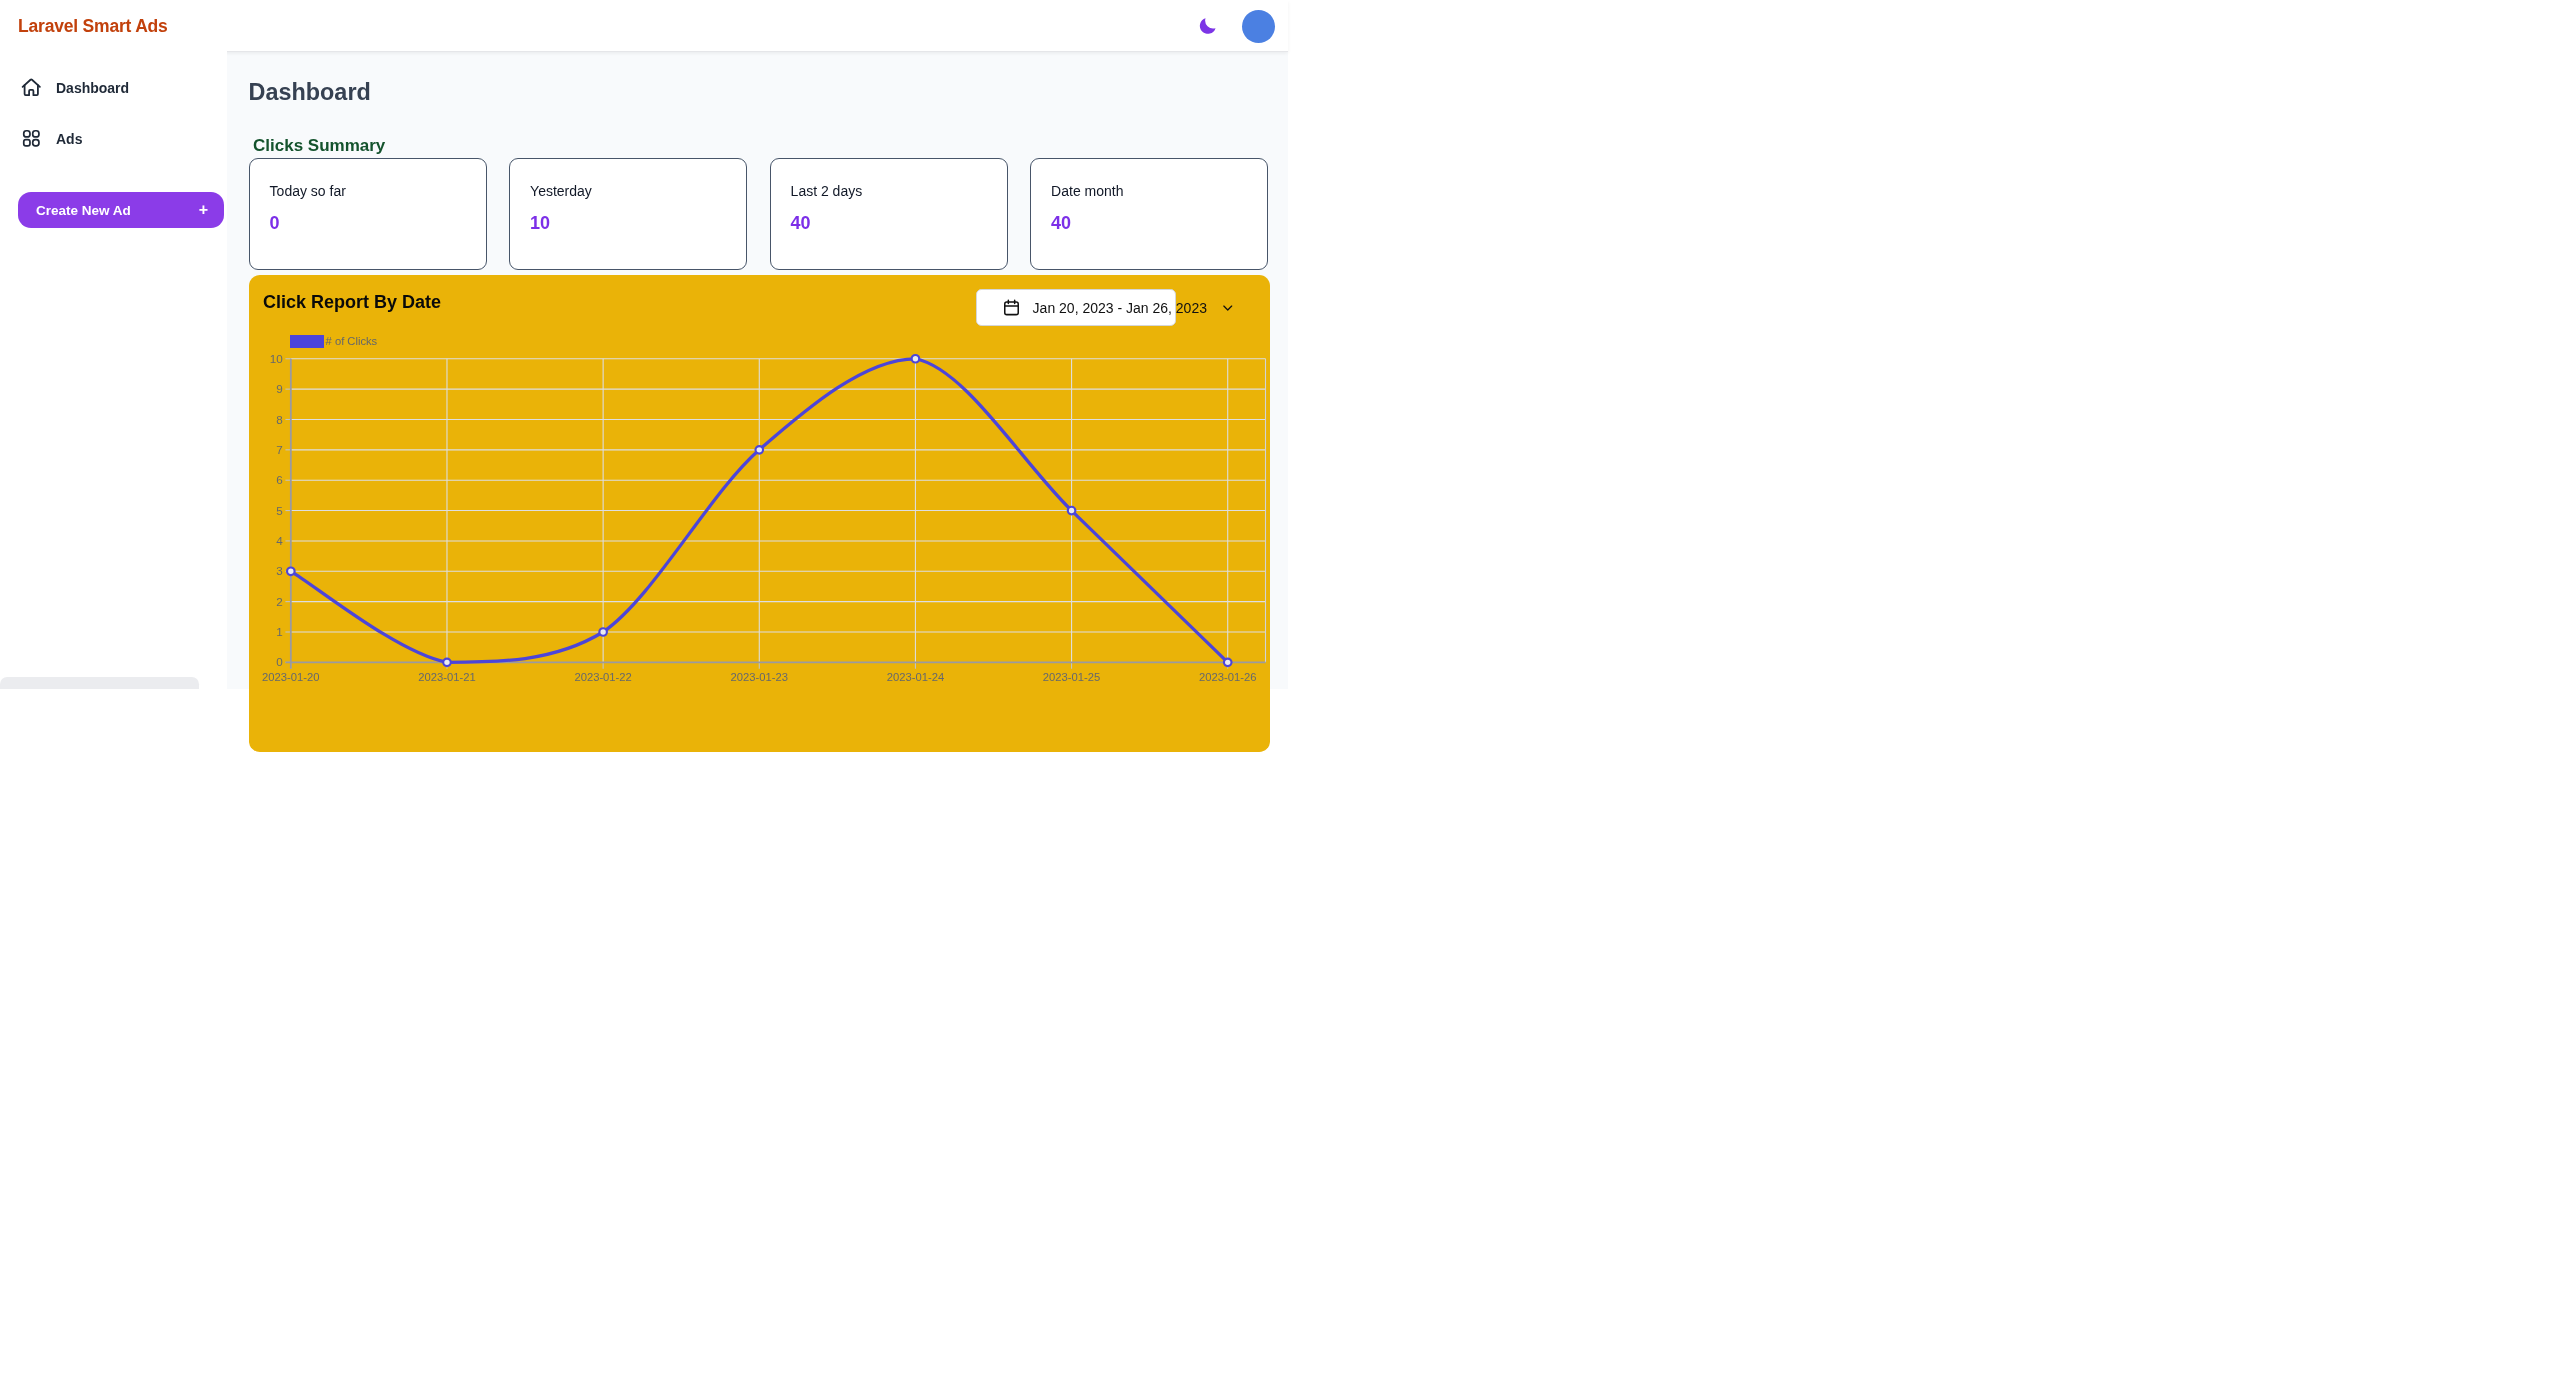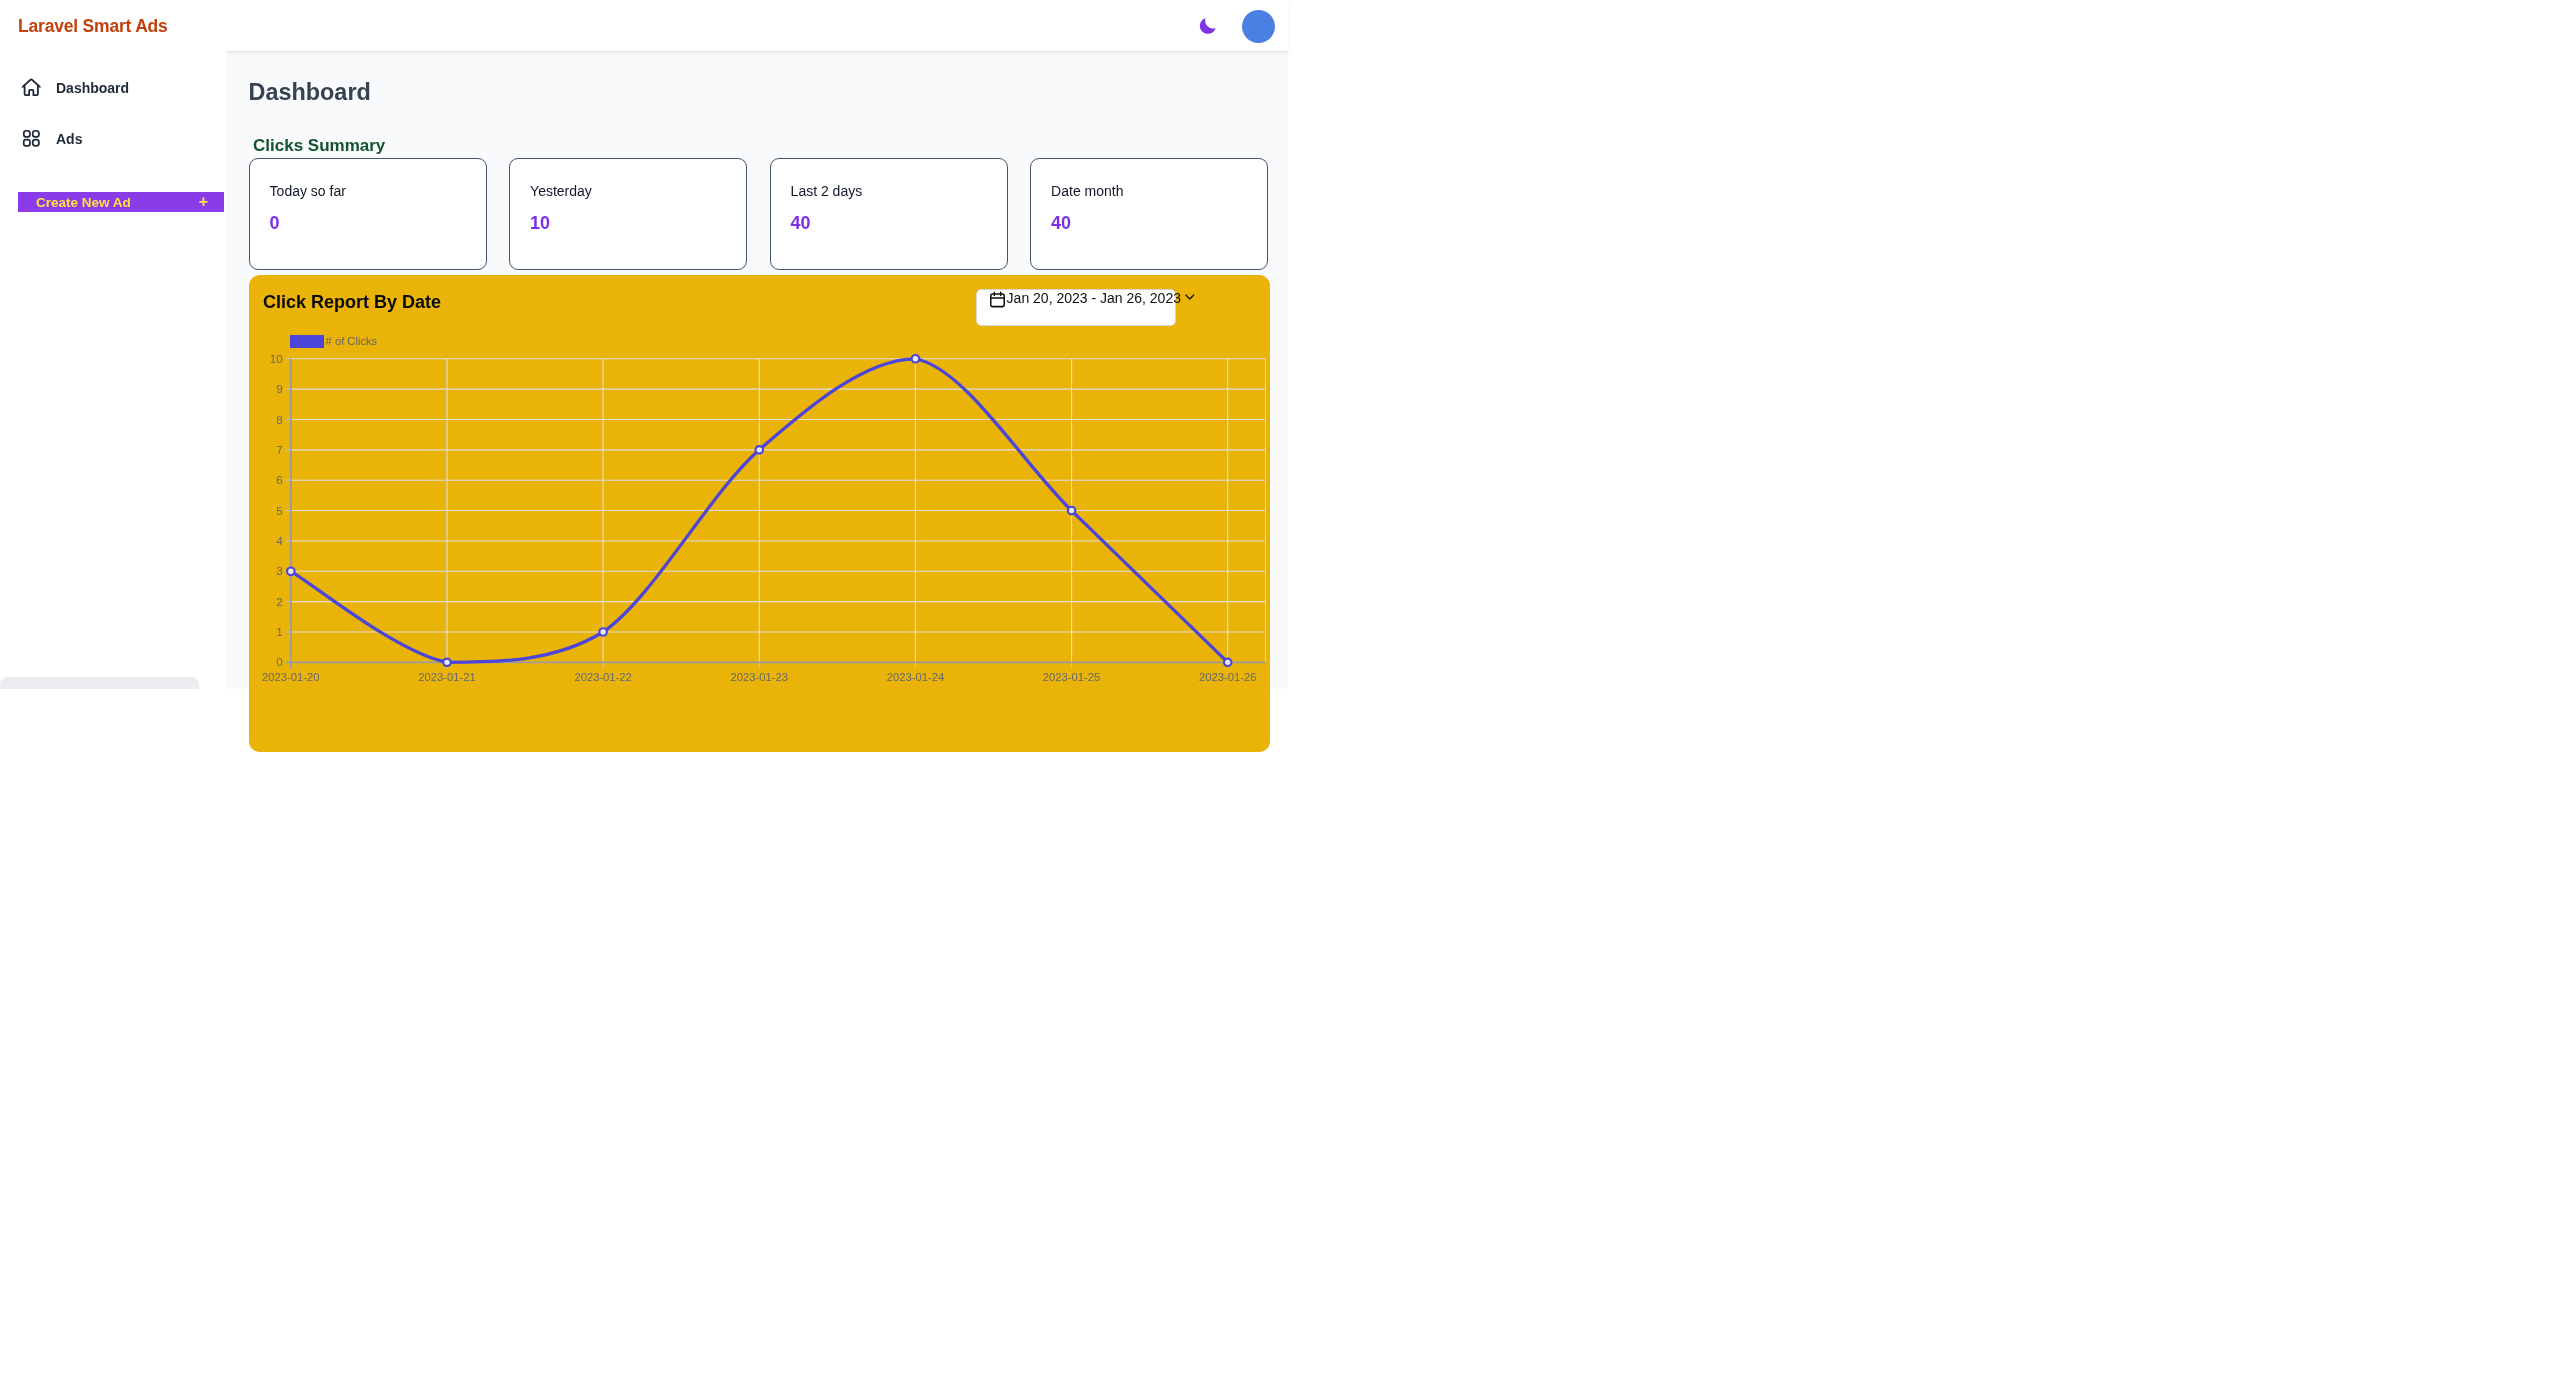--- a/index.html
+++ b/index.html
@@ -15,43 +15,43 @@
   .avatar { width:33px; height:33px; border-radius:50%; cursor:pointer; }
 
   
   .sidebar { position:absolute; left:0; top:0; width:227px; height:689px; background:#ffffff; z-index:10; }
   .brand { position:absolute; left:18px; top:16px; font-size:17.5px; font-weight:700; color:#c2410c; letter-spacing:-0.2px; }
   .nav-item { position:absolute; left:0; width:227px; height:27px; display:flex; align-items:center; cursor:pointer; }
   .nav-item .nav-icon { position:absolute; left:20px; width:23.4px; height:23.4px; display:flex; align-items:center; justify-content:center; }
   .nav-item .nav-label { position:absolute; left:56px; font-size:14px; font-weight:700; color:#1f2937; }
   .nav-item-1 { top:74px; }
   .nav-item-2 { top:125px; }
-  .create-btn { position:absolute; left:18px; top:192px; width:206px; height:20px; border:none; border-radius:0;
-    cursor:pointer; color:#fde047; display:flex; align-items:center; }
+  .create-btn { position:absolute; left:18px; top:192px; width:206px; height:36px; border:none; border-radius:13px;
+    cursor:pointer; color:#ffffff; display:flex; align-items:center; }
   .create-btn .btn-label { position:absolute; left:18px; font-size:13.5px; font-weight:700; }
   .create-btn .btn-plus { position:absolute; right:16px; font-size:16px; font-weight:700; }
   .hscroll-thumb { position:absolute; left:0; bottom:0; width:199px; height:11.7px; background:#ebecef;
     border-radius:7.2px 7.2px 0 0; }
 
   
   .main { position:absolute; left:227px; top:52px; width:1061px; height:637px; background:#f8fafc; z-index:1; }
   .page-title { position:absolute; left:21.6px; top:27px; font-size:23.4px; font-weight:700; color:#364152; }
   .section-title { position:absolute; left:26px; top:84px; font-size:17px; font-weight:700; color:#14532d; }
 
   .cards { position:absolute; left:21.6px; top:106px; width:1021px; display:flex; gap:22.5px; }
   .card { width:238px; height:112px; background:#ffffff; border:1.3px solid #475569; border-radius:9px;
     position:relative; }
   .card-label { position:absolute; left:20px; top:24px; font-size:14px; color:#111827; }
   .card-value { position:absolute; left:20px; top:54px; font-size:18px; font-weight:700; }
 
   .panel { position:absolute; left:21.6px; top:223px; width:1021px; height:477px; background:#eab308;
     border-radius:10.8px; }
   .panel-title { position:absolute; left:14.4px; top:17px; font-size:18px; font-weight:700; color:#0a0a0a; }
   .datepicker { position:absolute; left:727px; top:14.4px; width:200px; height:37px; background:#ffffff;
-    border:0.9px solid #d4d6d9; border-radius:5.4px; cursor:pointer; display:flex; align-items:flex-start; padding:0 11px; gap:0; }
+    border:0.9px solid #d4d6d9; border-radius:5.4px; cursor:pointer; display:flex; align-items:center; padding:0 25px; gap:12px; }
   .datepicker .dp-text { font-size:14px; color:#111111; white-space:nowrap; }
   .legend { position:absolute; left:41px; top:60px; width:975px; display:flex; justify-content:flex-start;
     align-items:center; gap:2px; }
   .legend-swatch { width:34px; height:12.6px; }
   .legend-label { font-size:11.2px; color:#63666b; }
   svg.chart { position:absolute; left:0; top:0; }
   text.tick { font-family:"Liberation Sans","DejaVu Sans",sans-serif; fill:#65686d; }
 </style>
 </head>
 <body>

